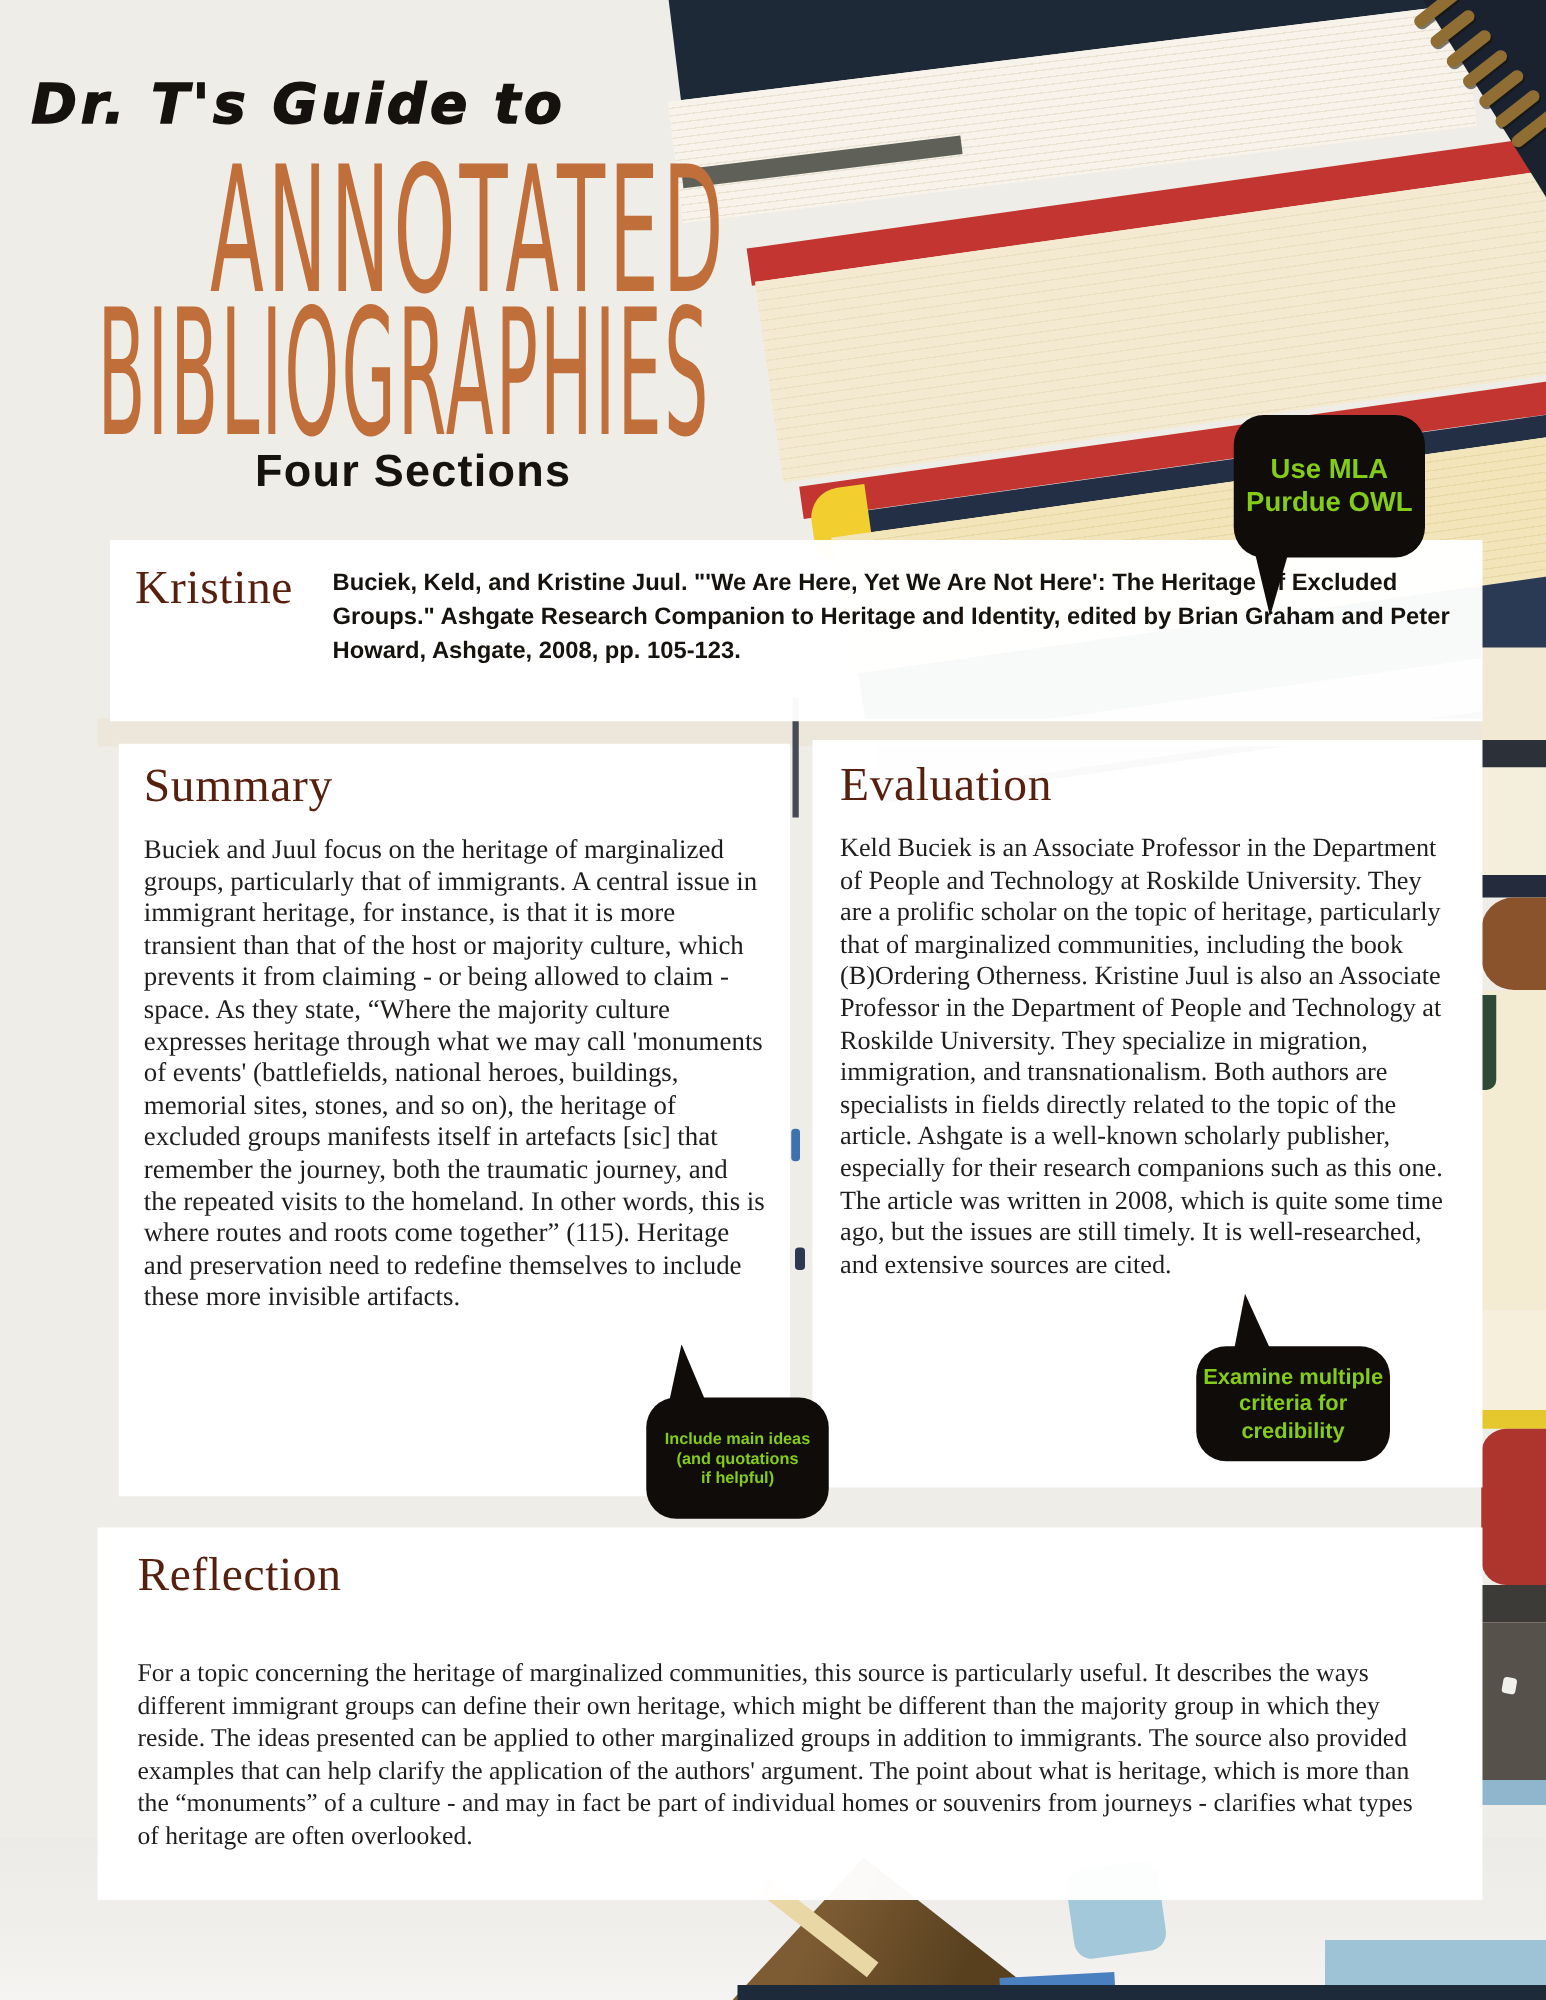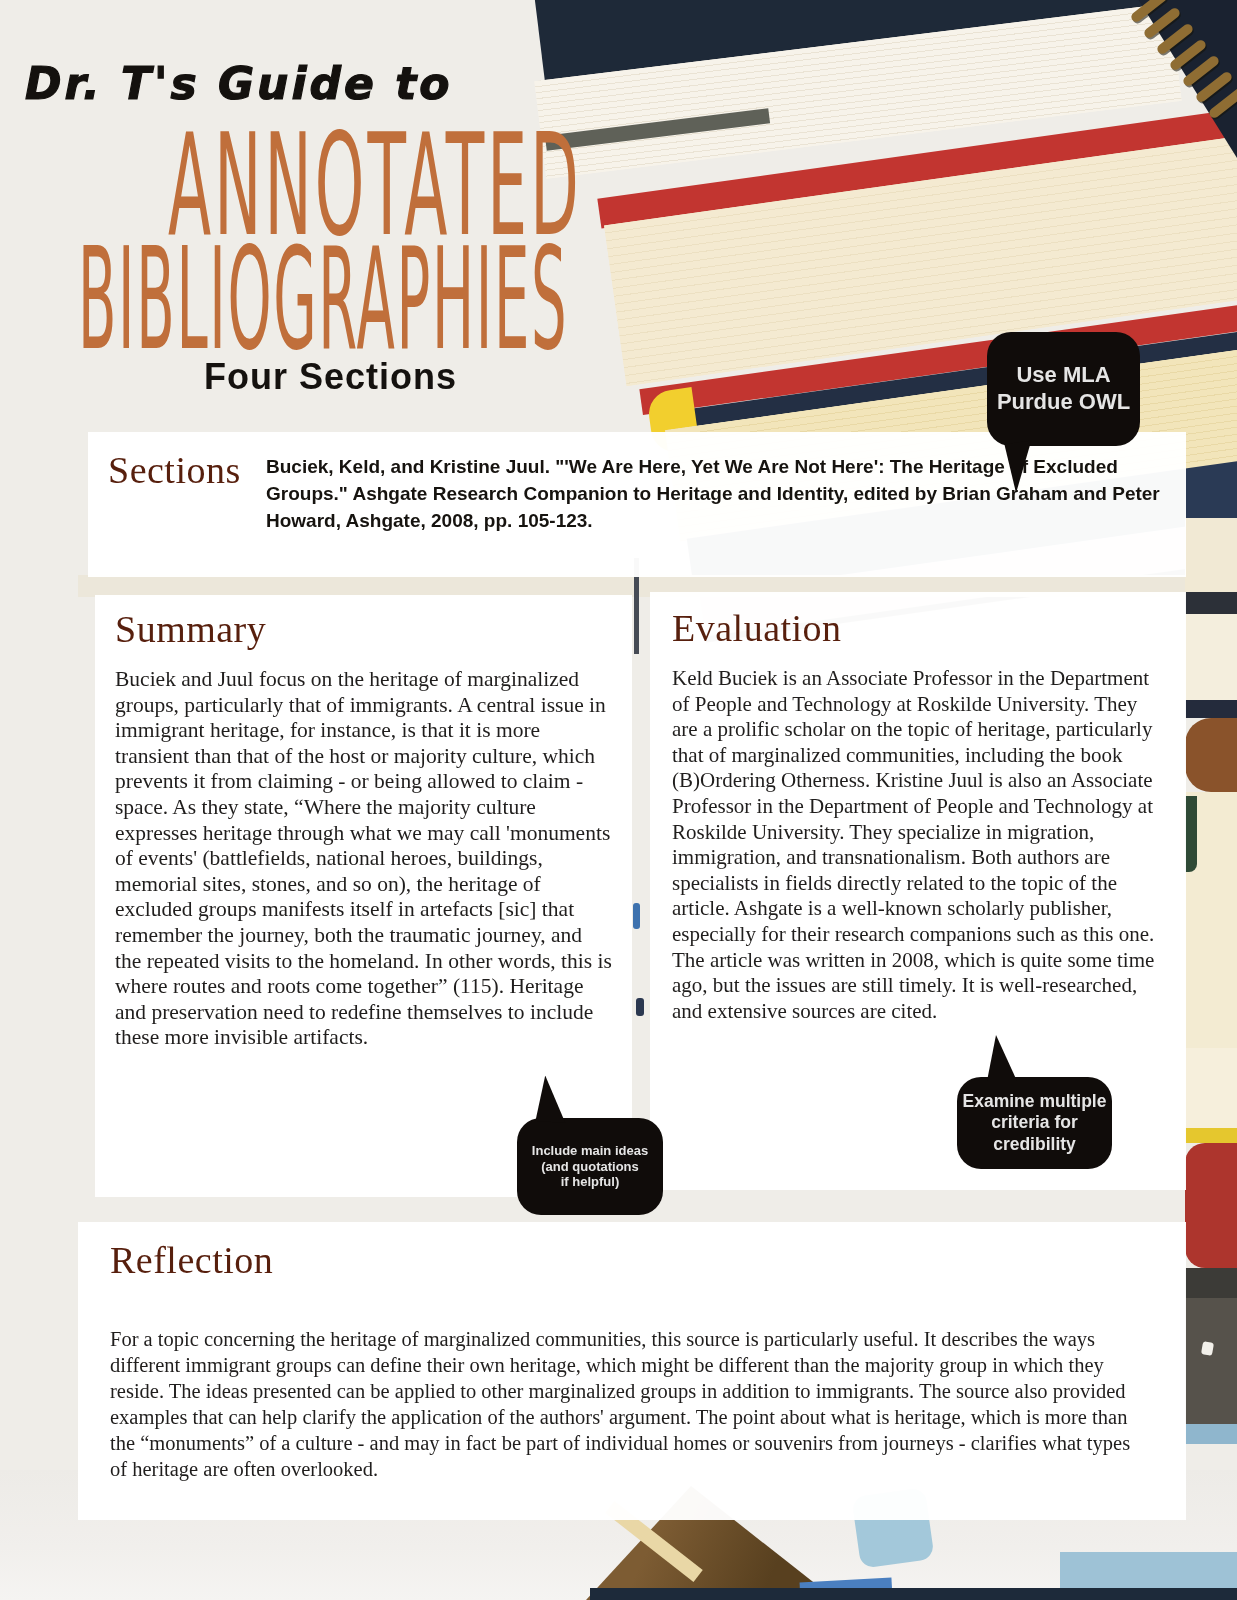--- a/index.html
+++ b/index.html
@@ -48,21 +48,21 @@
   .evaluation-panel h2{position:absolute;left:22px;top:14px;}
   .evaluation-panel p{position:absolute;left:22px;top:74px;width:496px;
                       font-size:21px;line-height:25.6px;}
 
   .reflection-panel{left:78px;top:1222px;width:1108px;height:298px;}
   .reflection-panel h2{position:absolute;left:32px;top:16px;}
   .reflection-panel p{position:absolute;left:32px;top:104px;width:1040px;
                       font-size:20.5px;line-height:26px;}
 
   
-  .bubble{position:absolute;background:#100c0a;border-radius:24px;color:#e5e5e5;
+  .bubble{position:absolute;background:#100c0a;border-radius:24px;color:#84cc16;
           display:flex;flex-direction:column;justify-content:center;align-items:center;
           text-align:center;font-weight:700;z-index:5;}
   .bubble span{display:block;line-height:1.22;}
   .tail{position:absolute;background:#100c0a;}
   .bubble-mla{left:987px;top:332px;width:153px;height:114px;font-size:22px;}
   .bubble-mla .tail{left:18px;top:110px;width:34px;height:50px;
       clip-path:polygon(8% 0,88% 0,22% 100%);transform:rotate(-8deg);}
   .bubble-include{left:517px;top:1118px;width:146px;height:97px;font-size:13px;}
   .bubble-include .tail{left:20px;top:-42px;width:30px;height:46px;
       clip-path:polygon(22% 0,100% 100%,0 100%);transform:rotate(4deg);}
@@ -130,21 +130,21 @@
     <div class="abs" style="left:800px;top:1580px;width:92px;height:20px;transform:rotate(-3deg);background:#4a7fc0;"></div>
     <div class="abs" style="left:590px;top:1588px;width:647px;height:12px;background:#1d2a3a;"></div>
   </div>
 
   <div class="kicker">Dr. T's Guide to</div>
   <div class="bigtitle title1">ANNOTATED</div>
   <div class="bigtitle title2">BIBLIOGRAPHIES</div>
   <div class="subtitle">Four Sections</div>
 
   <section class="panel citation-panel">
-    <h2>Sections</h2>
+    <h2>Kristine</h2>
     <p>Buciek, Keld, and Kristine Juul. "'We Are Here, Yet We Are Not Here': The Heritage of Excluded Groups." Ashgate Research Companion to Heritage and Identity, edited by Brian Graham and Peter Howard, Ashgate, 2008, pp. 105-123.</p>
   </section>
 
   <section class="panel summary-panel">
     <h2>Summary</h2>
     <p>Buciek and Juul focus on the heritage of marginalized groups, particularly that of immigrants. A central issue in immigrant heritage, for instance, is that it is more transient than that of the host or majority culture, which prevents it from claiming - or being allowed to claim - space. As they state, “Where the majority culture expresses heritage through what we may call 'monuments of events' (battlefields, national heroes, buildings, memorial sites, stones, and so on), the heritage of excluded groups manifests itself in artefacts [sic] that remember the journey, both the traumatic journey, and the repeated visits to the homeland. In other words, this is where routes and roots come together” (115). Heritage and preservation need to redefine themselves to include these more invisible artifacts.</p>
   </section>
 
   <section class="panel evaluation-panel">
     <h2>Evaluation</h2>

